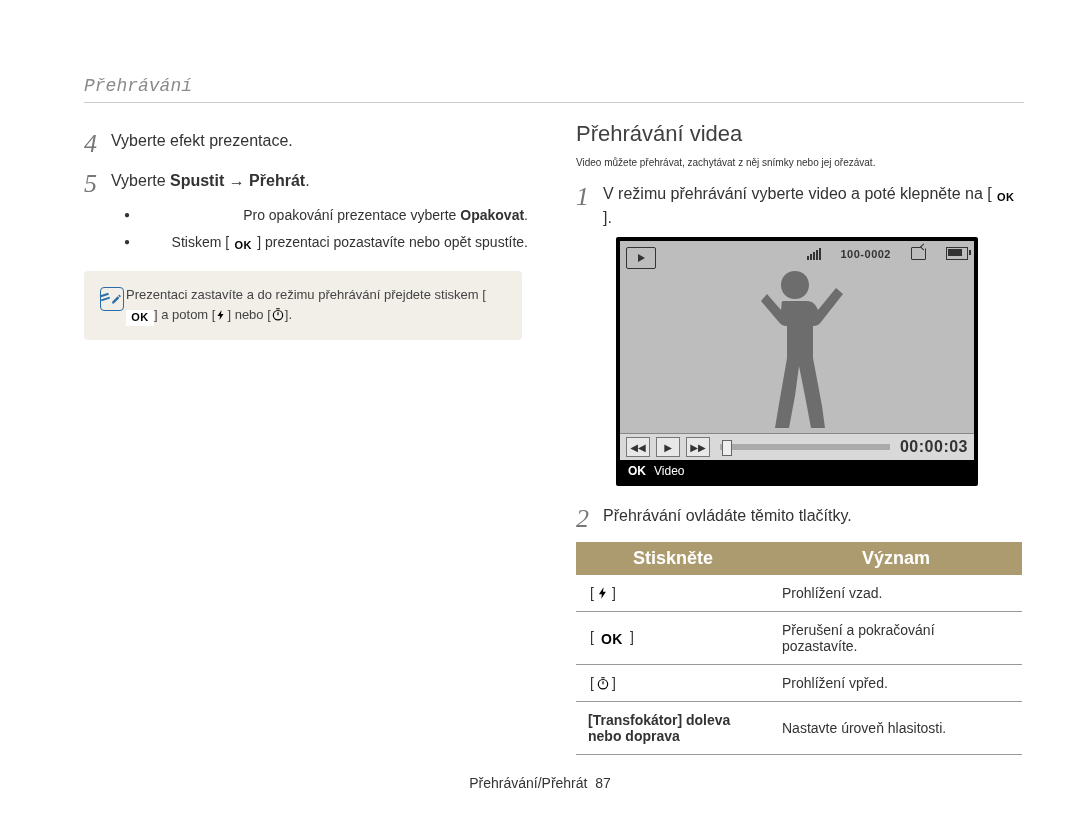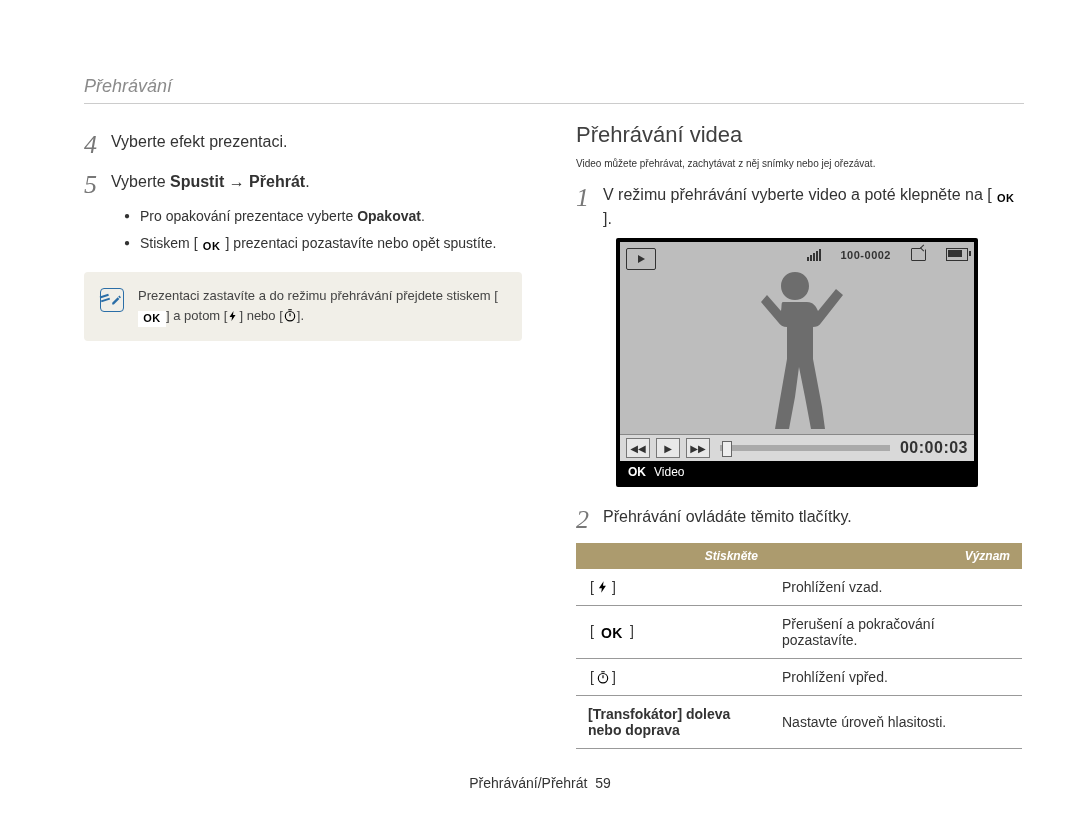--- a/index.html
+++ b/index.html
@@ -1,32 +1,32 @@
 <!DOCTYPE html>
 <html><head>
 <meta charset="utf-8">
 <style>
   @page { size: 1080px 815px; margin: 0; }
   html,body { margin:0; padding:0; width:1080px; height:815px; background:#fff;
     font-family: Arial, Helvetica, sans-serif; color:#3a3a3a; }
   .page { position:relative; width:1080px; height:815px; padding:76px 58px 0 84px; box-sizing:border-box; }
-  .running-head { font-style:italic; color:#8b8b8b; font-size:18px; margin-bottom:14px; border-bottom:1px solid #ccc; padding-bottom:6px; width:940px;}
+  .running-head { font-style:italic; color:#8b8b8b; font-size:18px; margin-bottom:14px; border-bottom:1px solid #ccc; padding-bottom:6px; width:940px;font-family:Liberation Mono, monospace;}
   .cols { display:flex; gap:48px; }
   .col { width:446px; }
   .step { display:flex; align-items:flex-start; gap:14px; margin:12px 0 6px 0;}
   .step-num { font-family: Georgia, "Times New Roman", serif; font-style:italic; font-size:26px; color:#777; line-height:1; margin-top:2px; }
   .step-text { font-size:16px; color:#333; line-height:1.45; }
   .bold { font-weight:bold; }
   .bullets { margin:8px 0 0 40px; padding:0; list-style:none; }
-  .bullets li { position:relative; font-size:14px; color:#333; margin:6px 0; padding-left:16px; line-height:1.5;}
+  .bullets li { position:relative; font-size:14px; color:#333; margin:6px 0; padding-left:16px; line-height:1.5;text-align:right;}
   .bullets li::before { content:"●"; position:absolute; left:0; top:2px; font-size:10px; color:#333;}
   .ok-badge { display:inline-flex; align-items:center; justify-content:center; height:16px; min-width:24px; font-size:11px; font-weight:bold; letter-spacing:0.5px; background:#fff; color:#000; vertical-align:-2px; padding:0 2px;}
   .ok-big { font-size:14px; height:18px; min-width:28px; font-weight:900;}
   .timer-svg { width:14px; height:14px; vertical-align:-2px;}
-  .note-box { display:flex; align-items:flex-start; gap:14px; background:#f1efe8; border-radius:4px; padding:14px 16px; margin-top:18px; width:438px; box-sizing:border-box;}
+  .note-box { display:flex; align-items:flex-start; gap:2px; background:#f1efe8; border-radius:4px; padding:14px 16px; margin-top:18px; width:438px; box-sizing:border-box;}
   .note-icon { width:22px; height:22px; border:1.5px solid #2b6ea7; border-radius:4px; display:flex; align-items:center; justify-content:center; flex:0 0 22px; margin-top:2px;}
   .note-icon::before { content:""; width:12px; height:2px; background:#2b6ea7; box-shadow:0 -4px 0 #2b6ea7; transform:rotate(-18deg);}
   .note-icon-pen { position:relative;}
   .note-icon-pen svg { width:18px; height:18px; }
   .note-text { font-size:13px; color:#444; line-height:1.55;}
   .h2 { font-size:22px; color:#404040; margin:4px 0 8px 0; font-weight:normal;}
   .intro { font-size:10px; color:#333; line-height:1.5; margin-bottom:8px;}
   
   .video-mock { width:362px; margin-left:40px; margin-top:8px; border:4px solid #000; border-radius:2px; background:#c8c8c8; box-sizing:border-box;}
   .vm-screen { position:relative; height:192px; background:#bdbdbd;}
@@ -43,39 +43,39 @@
   .silhouette { position:absolute; left:50%; bottom:0; transform:translateX(-50%); }
   .vm-bar { background:#d9d9d9; height:26px; display:flex; align-items:center; padding:0 6px; gap:6px; border-top:1px solid #888;}
   .vm-btn { width:22px; height:18px; background:#e8e8e8; border:1px solid #777; display:flex; align-items:center; justify-content:center; font-size:10px; color:#333;}
   .vm-track { flex:1; height:6px; background:#aaa; position:relative; margin:0 4px;}
   .vm-handle { position:absolute; left:2px; top:-4px; width:8px; height:14px; background:#eee; border:1px solid #666;}
   .vm-time { font-size:16px; font-weight:bold; letter-spacing:0.5px; color:#333;}
   .vm-footer { background:#000; color:#fff; font-size:12px; padding:4px 8px; display:flex; align-items:center; gap:8px;}
   .vm-footer .okw { color:#fff; font-weight:900; font-size:12px;}
   
   table.controls { width:446px; border-collapse:collapse; margin-top:10px; font-size:14px;}
-  table.controls th { background:#ac9b6e; color:#fff; font-weight:bold; text-align:right; padding:6px 12px; font-size:12px;font-style:italic;}
+  table.controls th { background:#ac9b6e; color:#fff; font-weight:bold; text-align:center; padding:6px 12px; font-size:18px;}
   table.controls td { border-bottom:1px solid #999; padding:10px 12px; vertical-align:middle; color:#333;}
   table.controls td.key { width:170px;}
   .footer { position:absolute; bottom:24px; left:0; width:1080px; text-align:center; font-size:14px; color:#333;}
   .footer .pn { }
   .brack { display:inline-block; padding:0 2px;}
 </style>
 </head>
 <body>
 
 <div class="page">
   <div class="running-head">Přehrávání</div>
 
   <div class="cols">
 
     <div class="col">
       <div class="step">
         <div class="step-num">4</div>
-        <div class="step-text">Vyberte efekt prezentaci.</div>
+        <div class="step-text">Vyberte efekt prezentace.</div>
       </div>
 
       <div class="step">
         <div class="step-num">5</div>
         <div class="step-text">
           <span>Vyberte </span><span class="bold">Spustit → Přehrát</span><span>.</span>
         </div>
       </div>
 
       <ul class="bullets">
@@ -181,15 +181,15 @@
           <td class="key bold">[Transfokátor] doleva nebo doprava</td>
           <td>Nastavte úroveň hlasitosti.</td>
         </tr>
       </tbody>
         </table>
 
     </div>
   </div>
 
   <div class="footer">
-    <span>Přehrávání/Přehrát</span>&nbsp;&nbsp;<span class="pn">59</span>
+    <span>Přehrávání/Přehrát</span>&nbsp;&nbsp;<span class="pn">87</span>
   </div>
 </div>
 
 </body></html>

